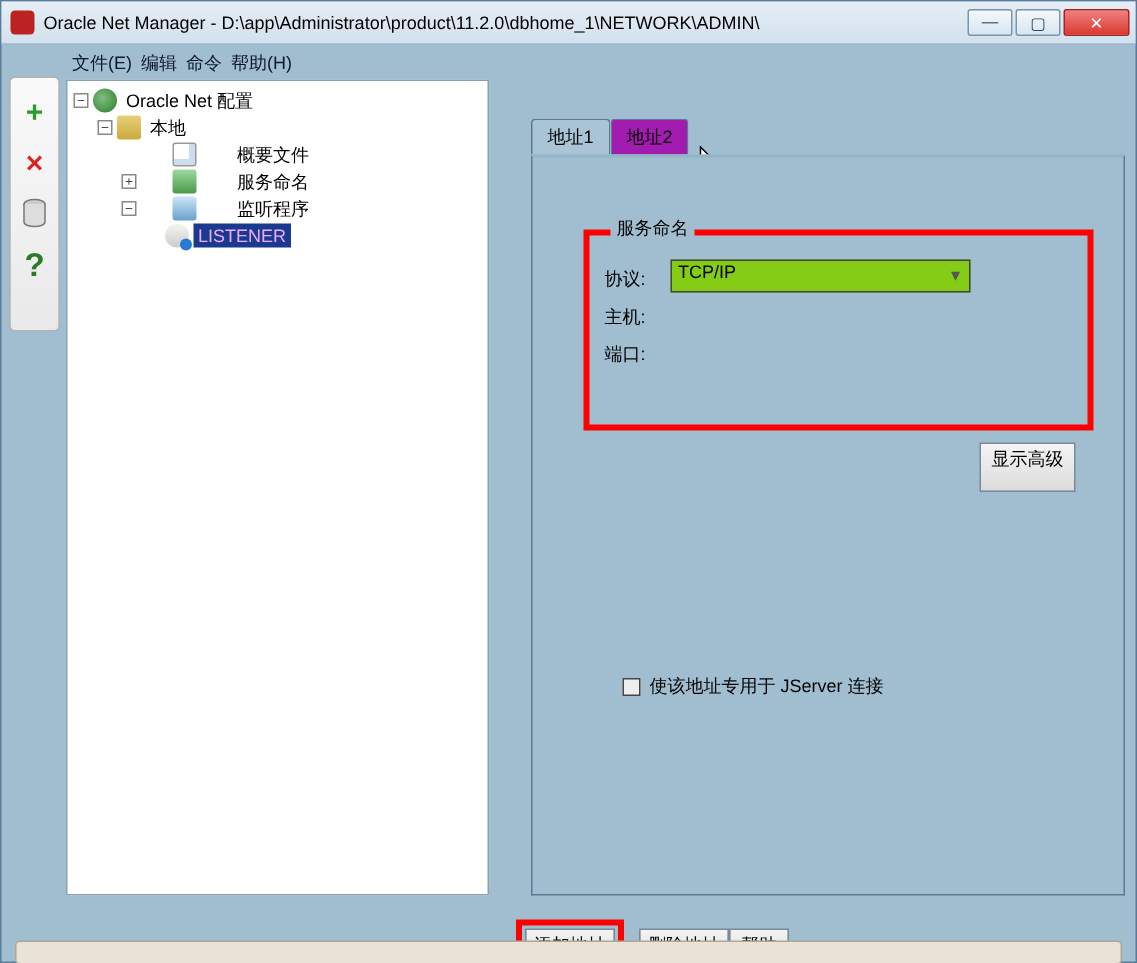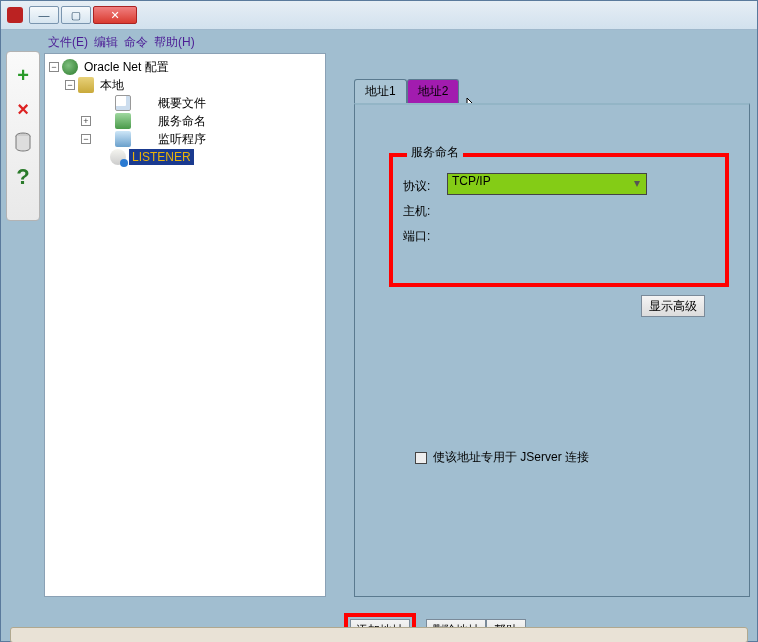--- a/index.html
+++ b/index.html
@@ -5,21 +5,21 @@
   * { box-sizing: border-box; margin: 0; padding: 0; font-family: "Microsoft YaHei", Tahoma, sans-serif; font-size: 12px; }
   body { background: #f0f0f0; width: 758px; height: 642px; overflow: hidden; }
   .window { width: 758px; height: 642px; border: 1px solid #5a7a9c; background: #a1bed0; position: relative; }
   .titlebar { height: 29px; background: linear-gradient(#e6eef5,#d2e1ee); border-bottom: 1px solid #9fb8cc; display:flex; align-items:center; padding:0 4px 0 6px; color:#333; }
   .titlebar .icon { width:16px; height:16px; background:#b22; border-radius:3px; margin-right:6px; display:inline-block; }
   .titlebar .title { flex:1; color:#000; }
   .wbuttons { display:flex; gap:2px; }
   .wbtn { width:30px; height:18px; border:1px solid #7a95af; border-radius:2px; background:linear-gradient(#f5f9fc,#d7e5f0); display:flex;align-items:center;justify-content:center; font-size:11px; color:#2a4a66; }
   .wbtn.close { background:linear-gradient(#f08080,#d93a2f); color:#fff; border-color:#a22; width:44px;}
   .client { position:absolute; top:30px; left:1px; right:1px; bottom:1px; background:#a1bed0; }
-  .menubar { height:20px; background:#a1bed0; padding:3px 6px 0 46px; color:#4c1d95; display:flex; gap:6px; }
+  .menubar { height:20px; background:#a1bed0; padding:3px 6px 0 46px; color:#0f172a; display:flex; gap:6px; }
   .menubar span { cursor:default; }
   .content { position:absolute; top:20px; left:0; right:0; bottom:0; }
   .sidebar { position:absolute; left:4px; top:0; width:34px; height:170px; background:linear-gradient(#fafafa,#e9e9e9); border:1px solid #b3b3b3; border-radius:4px; padding-top:6px; }
   .sidebar .sbtn { width:30px; height:30px; margin:2px auto 4px; display:flex; align-items:center; justify-content:center; font-size:20px; font-weight:bold; }
   .sbtn.green { color:#2a9a2a; }
   .sbtn.red { color:#d22; }
   .sbtn.gray svg { display:block; }
   .sbtn.help { color:#2a7a2a; font-size:22px; }
   .treepanel { position:absolute; left:42px; top:2px; width:282px; height:544px; background:#fff; border:1px solid #8aa1b5; overflow:hidden; }
   .tree { padding:4px 4px; }
@@ -27,57 +27,58 @@
   .toggle { width:10px; height:10px; border:1px solid #888; margin-right:2px; display:inline-flex; align-items:center; justify-content:center; font-size:9px; line-height:1; color:#444; background:#fff;}
   .ticon { width:16px; height:16px; margin:0 3px 0 1px; border-radius:2px; display:inline-block; }
   .ic-world { background:radial-gradient(circle at 40% 40%, #7fbf7f, #2a7a2a); border-radius:50%; }
   .ic-folder { background:linear-gradient(#e8d17a,#c9a93a); }
   .ic-file { background:#fff; border:1px solid #999; box-shadow:inset -4px -4px 0 #cde;}
   .ic-serv { background:linear-gradient(#a0d8a0,#4a9a4a); }
   .ic-list { background:linear-gradient(#cde6f7,#6aa0cc); }
   .ic-lsn { background:linear-gradient(#f5f5f0,#ccc); border-radius:50%; position:relative;}
   .ic-lsn:after{content:"";position:absolute;right:-2px;bottom:-2px;width:8px;height:8px;background:#2a7ad2;border-radius:50%;}
   .nlabel { padding:1px 3px; }
-  .nlabel.sel { background:#1a3a8f; color:#eab308; }
+  .nlabel.sel { background:#1a3a8f; color:#f0abfc; }
   .ind1 { margin-left:0px; }
   .ind2 { margin-left:16px; }
   .ind3 { margin-left:32px;gap:21px; }
   .ind4 { margin-left:48px; }
 
   .rightpanel { position:absolute; left:342px; top:2px; right:6px; height:544px; }
   .tabgroup { position:absolute; left:10px; top:26px; }
   .tab { display:inline-block; height:24px; line-height:22px; padding:0 10px; background:#a9c4d4; border:1px solid #5a7a8f; border-bottom:none; border-radius:3px 3px 0 0; margin-right:0px; position:relative; }
   .tab.active { background:#a21caf; }
   .cursor { position:absolute; left:122px; top:44px; width:14px; height:20px; pointer-events:none; }
   .tabbody { position:absolute; left:10px; top:50px; right:0px; bottom:0; background:#a1bed0; border:1px solid #5a7a8f; border-top:2px solid #93b5c6;}
   .netbox { position:absolute; left:34px; top:48px; right:20px; height:134px; border:4px solid #f00; background:transparent; padding:8px; }
   .netbox .legend { position:absolute; top:-13px; left:14px; background:#a1bed0; padding:0 4px; color:#000; }
   .row { display:flex; align-items:flex-end; margin:8px 2px; }
   .row label { width:44px; color:#000; }
   .select, .tinput { width:200px; height:22px; border:1px solid #444; background:#fff; padding:0 4px; font-size:12px;}
   .select { position:relative; background:#84cc16; }
   .select:after { content:"▾"; position:absolute; right:6px; top:2px; color:#555;}
-  .advbtn { position:absolute; right:44px; top:190px; height:22px; width:64px; background:linear-gradient(#f4f4f4,#dcdcdc); border:1px solid #7a8a99; text-align:center; line-height:20px;}
+  .advbtn { position:absolute; right:32px; top:190px; height:33px; width:64px; background:linear-gradient(#f4f4f4,#dcdcdc); border:1px solid #7a8a99; text-align:center; line-height:20px;}
   .chkrow { position:absolute; left:60px; top:344px; right:20px; color:#000;}
   .chkrow .cb { display:inline-block; width:12px; height:12px; border:1px solid #444; background:#eee; margin-right:6px; vertical-align:middle;}
   .chknote { margin-left:22px; margin-top:2px; color:#000; }
 
   .bottombar { position:absolute; left:0; right:0; top:554px; height:40px; }
   .bottombtns { position:absolute; left:342px; top:8px; display:flex; gap:10px; align-items:center; }
   .bottombtns .grp { display:flex; }
   .bbtn { height:22px; width:60px; background:linear-gradient(#f4f4f4,#dcdcdc); border:1px solid #7a8a99; text-align:center; line-height:20px; }
   .addhl { border:4px solid #f00; padding:2px; }
   .statusbar { position:absolute; left:8px; right:8px; bottom:2px; height:16px; background:#e9e2d6; border:1px solid #b0a88f; border-radius:3px; }
 </style>
 </head>
 <body>
 
 <div class="window">
   <div class="titlebar">
     <span class="icon"></span>
+    <span class="title">Oracle Net Manager - D:\app\Administrator\product\11.2.0\dbhome_1\NETWORK\ADMIN\</span>
     <div class="wbuttons">
       <div class="wbtn">—</div>
       <div class="wbtn">▢</div>
       <div class="wbtn close">✕</div>
     </div>
   </div>
 
   <div class="client">
     <div class="menubar">
       <span>文件(E)</span>

